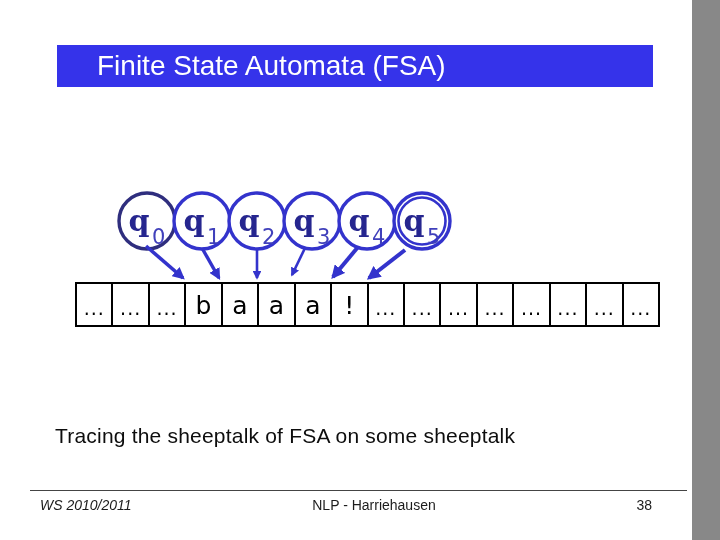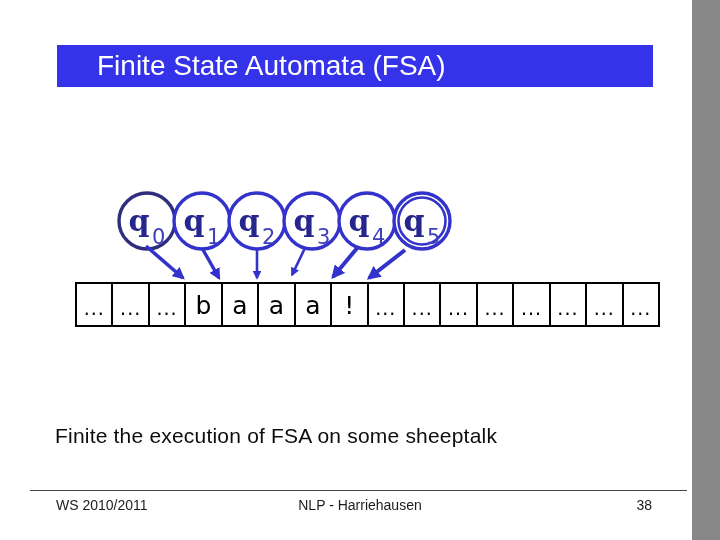--- a/index.html
+++ b/index.html
@@ -29,22 +29,22 @@
     position:absolute;left:55px;top:424px;font-size:21px;color:#0d0d0d;
     letter-spacing:0.2px;white-space:nowrap;
   }
   #footer-line{
     position:absolute;left:30px;top:490px;width:657px;height:0;
     border-top:1px solid #444;
   }
   .footer-text{
     position:absolute;top:497px;font-size:14px;color:#1c1c1c;white-space:nowrap;
   }
-  #footer-left{left:56px;}
-  #footer-center{left:360px;transform:translateX(-50%);}
+  #footer-left{left:40px;font-style:italic;}
+  #footer-center{left:374px;transform:translateX(-50%);}
   #footer-right{right:40px;}
 </style>
 </head>
 <body>
 
 <div id="slide">
 
   <div id="title-bar">
     <span>Finite State Automata (FSA)</span>
   </div>
@@ -106,20 +106,20 @@
       <div class="tape-cell dots">...</div>
       <div class="tape-cell dots">...</div>
       <div class="tape-cell dots">...</div>
       <div class="tape-cell dots">...</div>
       <div class="tape-cell dots">...</div>
       <div class="tape-cell dots">...</div>
       <div class="tape-cell dots">...</div>
       <div class="tape-cell dots">...</div>
     </div>
 
-  <div id="caption">Finite the execution of FSA on some sheeptalk</div>
+  <div id="caption">Tracing the sheeptalk of FSA on some sheeptalk</div>
 
   <div id="footer-line"></div>
   <div id="footer-left" class="footer-text">WS 2010/2011</div>
   <div id="footer-center" class="footer-text">NLP - Harriehausen</div>
   <div id="footer-right" class="footer-text">38</div>
 
 </div>
 
 </body></html>

